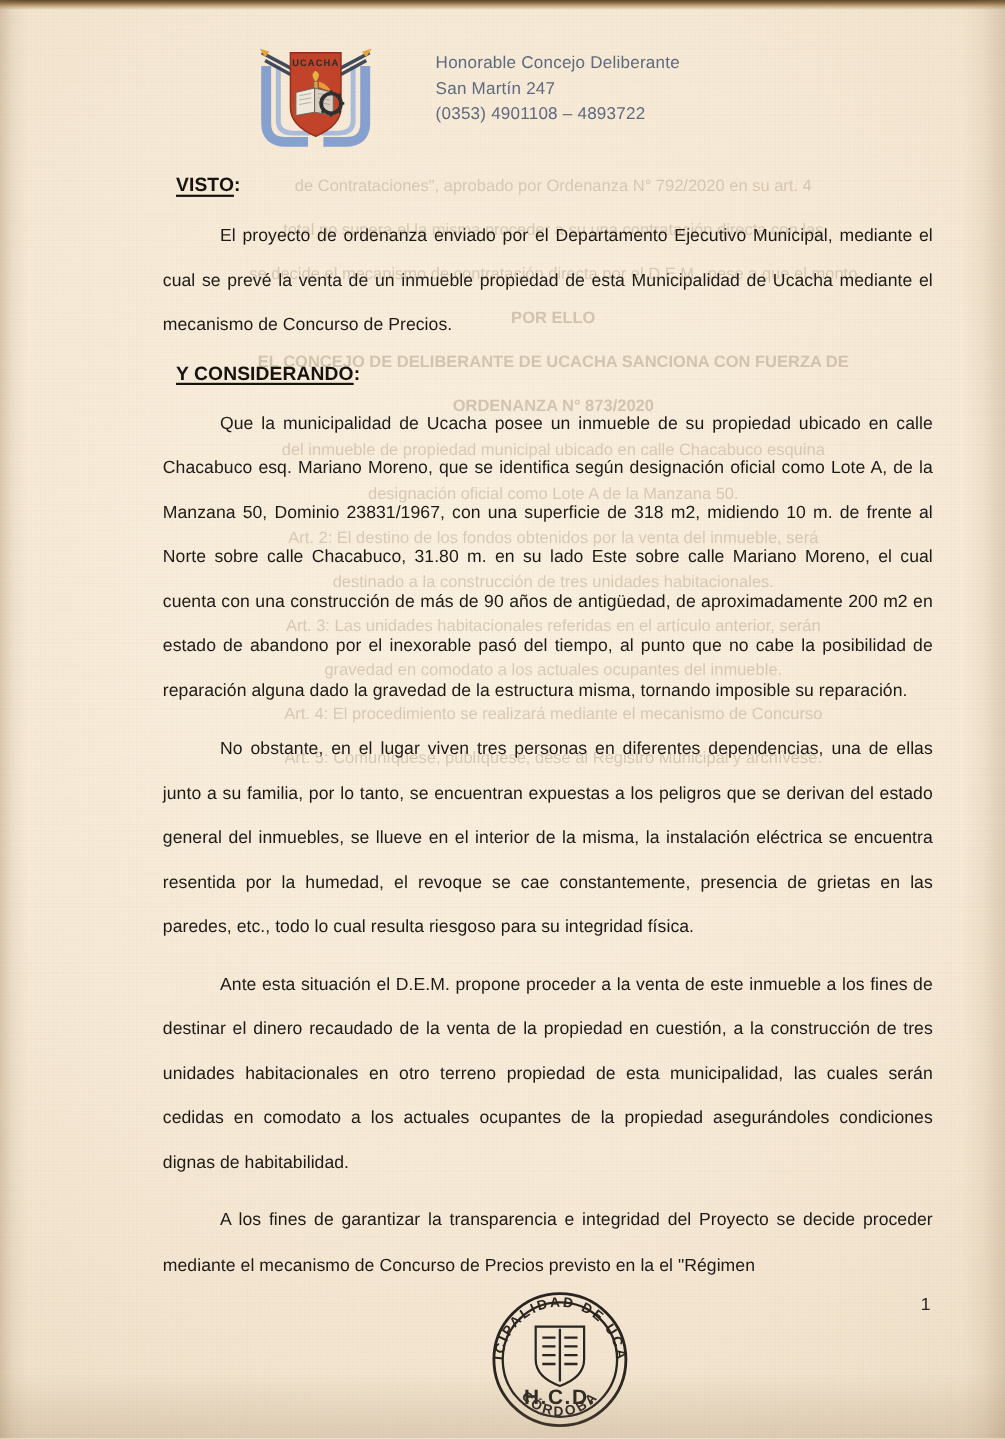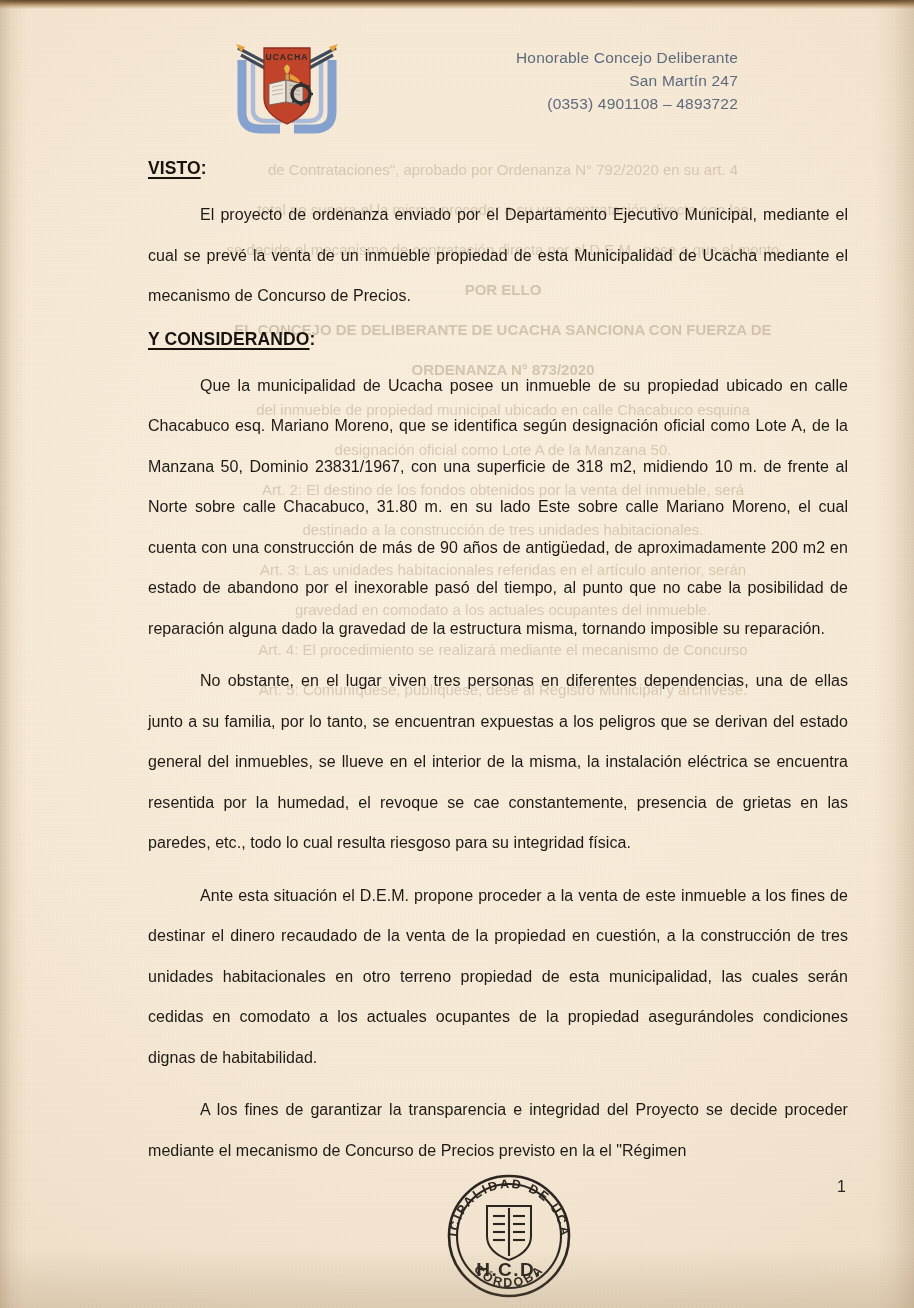--- a/index.html
+++ b/index.html
@@ -68,24 +68,24 @@
   }
   #crest {
     position: absolute;
     left: 228px;
     top: 8px;
     width: 118px;
     height: 118px;
   }
   #header-lines {
     position: absolute;
-    left: 378px;
+    left: 396px;
     top: 28px;
     width: 360px;
-    text-align: right;
+    text-align: left;
     color: #5d6a7d;
     font-size: 15.5px;
     line-height: 23px;
     letter-spacing: .2px;
   }
   #header-lines .hl { display: block; white-space: nowrap; }
 
   
   #body {
     position: absolute;
@@ -98,20 +98,21 @@
     font-size: 17.5px;
     font-weight: bold;
     letter-spacing: .1px;
     margin: 0 0 16px 0;
     color: #171410;
   }
   .heading .u {
     text-decoration: underline;
     text-underline-offset: 3px;
     text-decoration-thickness: 1.7px;
+    margin-left: 12px;
   }
   .para {
     font-size: 16px;
     line-height: 40.5px;
     text-align: justify;
     text-justify: inter-word;
     text-indent: 52px;
     margin: 0 0 2px 0;
     color: #1d1a16;
     letter-spacing: .05px;

